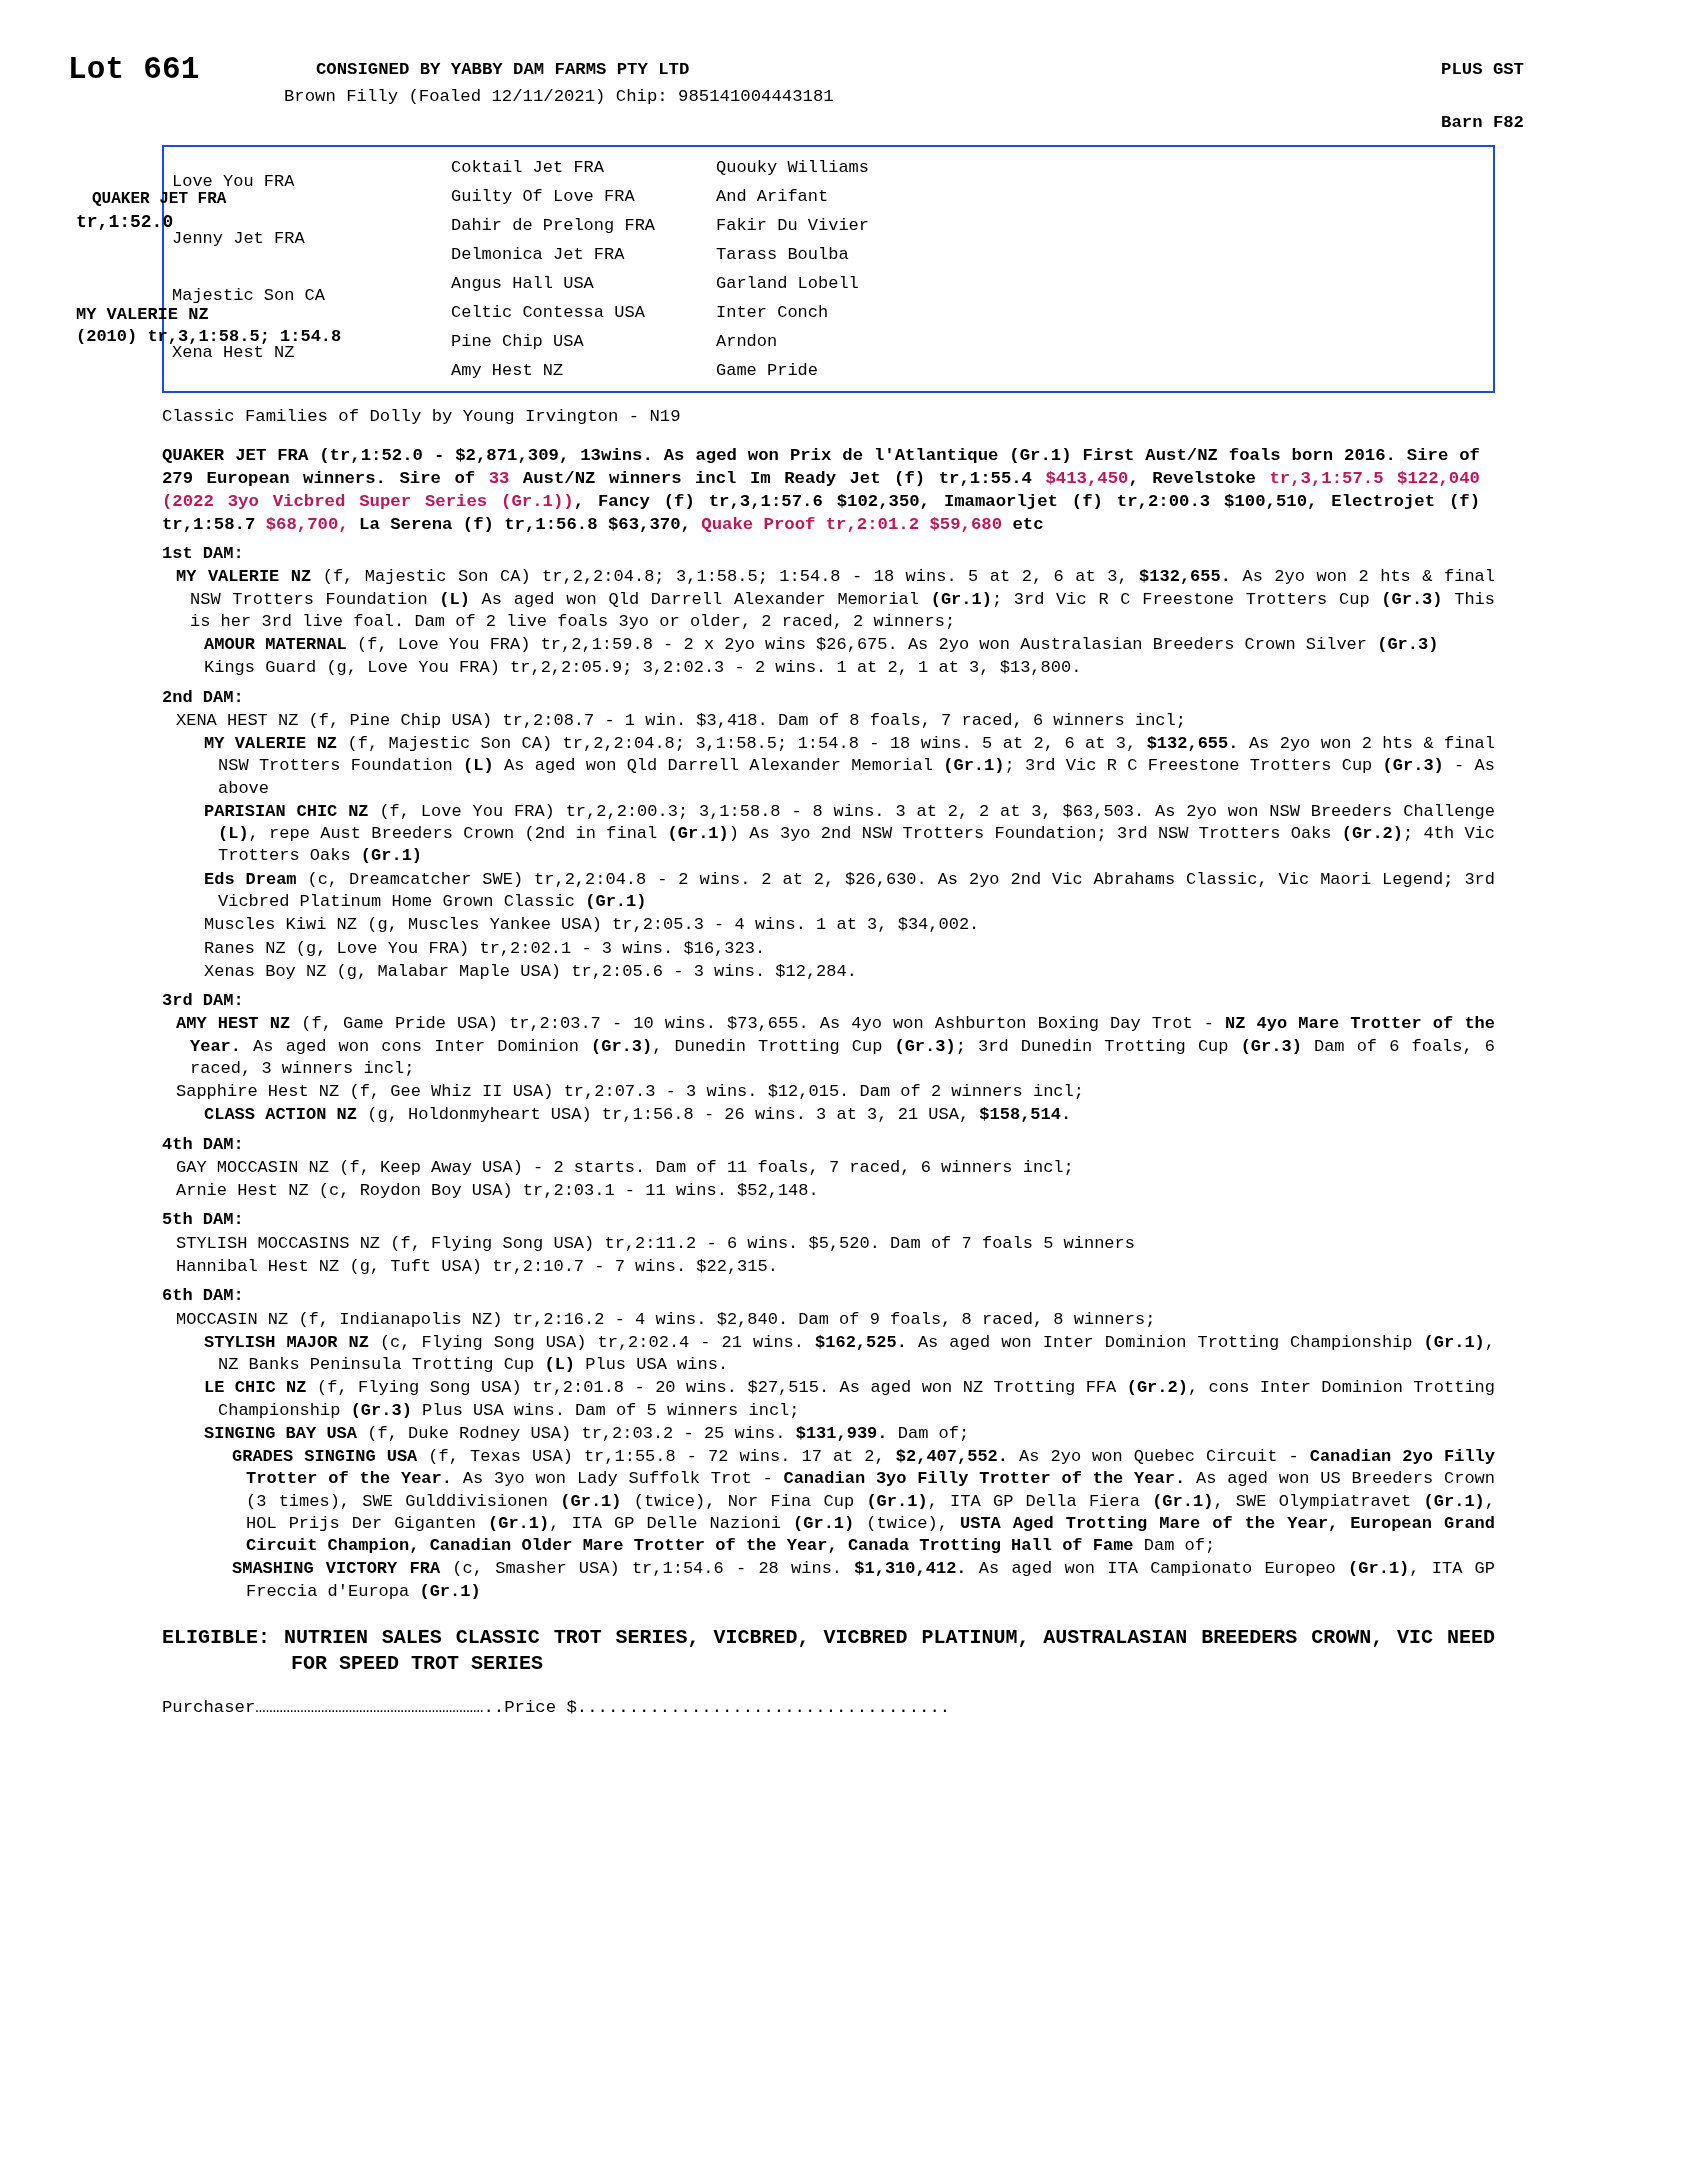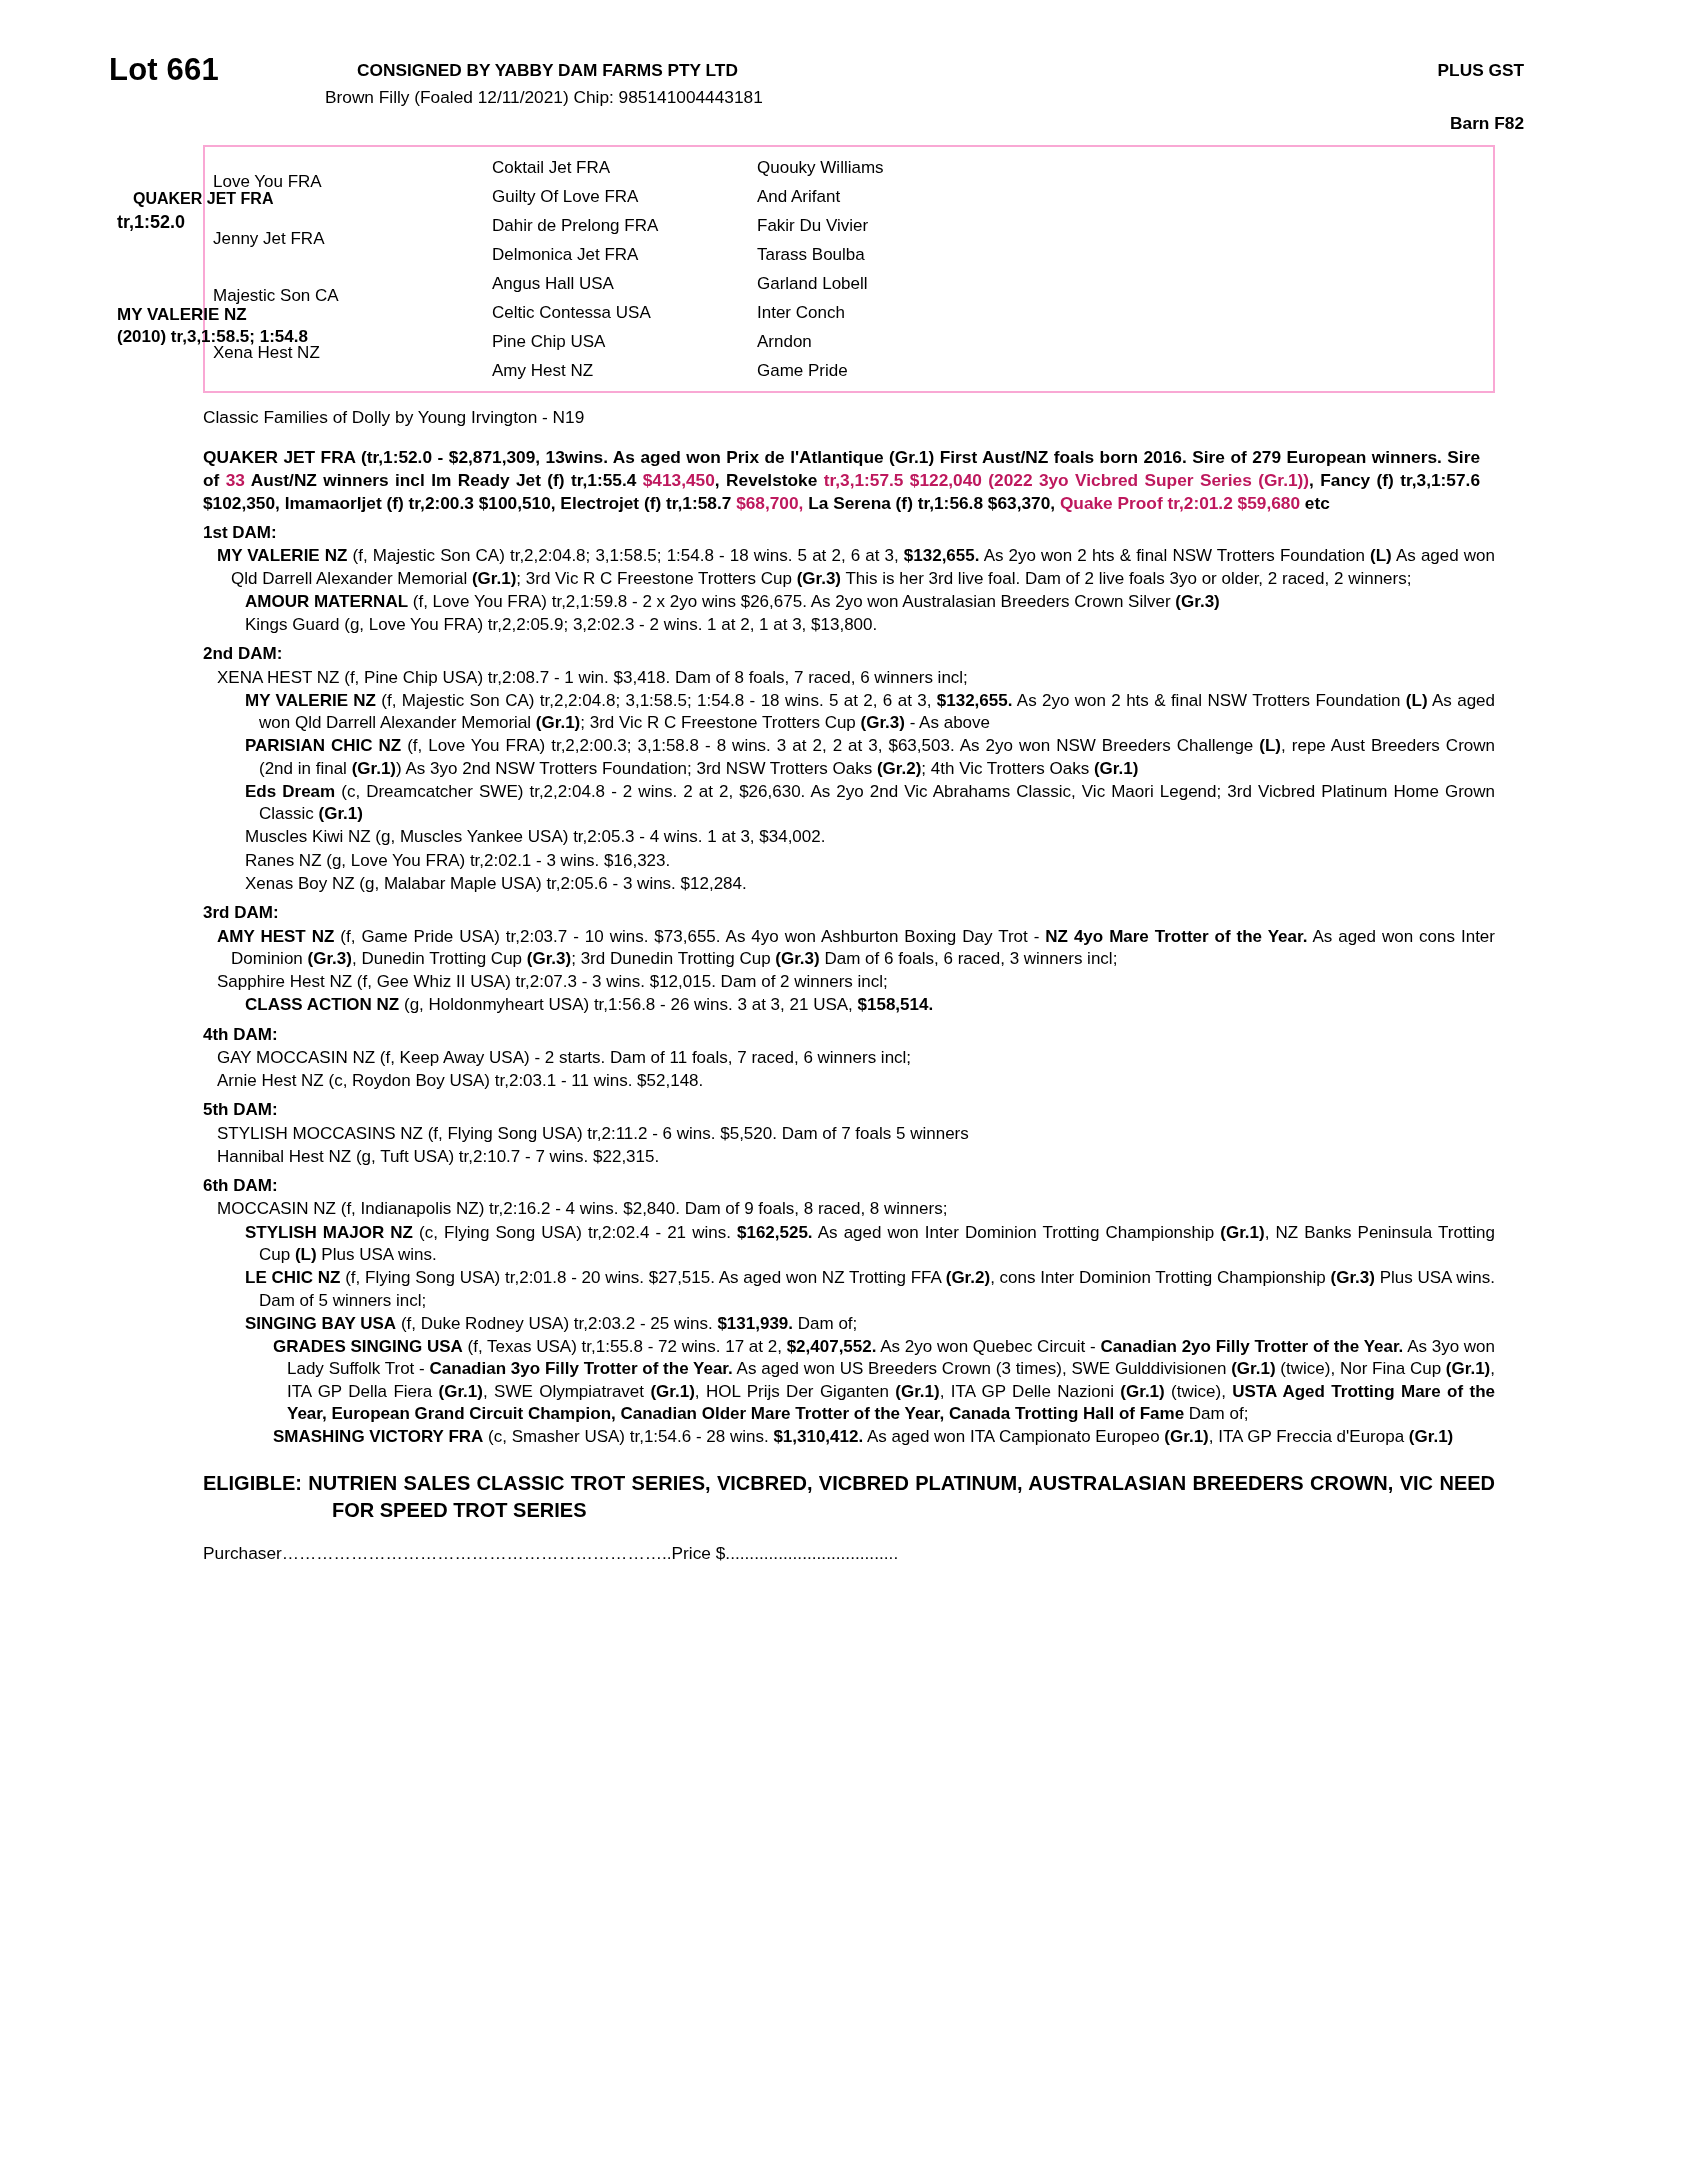--- a/index.html
+++ b/index.html
@@ -10,22 +10,23 @@
   body {
     width: 1683px;
     min-height: 2178px;
     font-family: "Liberation Sans", sans-serif;
     color: #000000;
   }
   .page {
     width: 1683px;
     min-height: 2178px;
     box-sizing: border-box;
-    padding: 44px 109px 40px 109px;
+    padding: 44px 109px 40px 68px;
     position: relative;
+    font-family: Liberation Mono, monospace;
   }
   
   .header {
     position: relative;
     height: 91px;
   }
   .lot-title {
     position: absolute;
     left: 0;
     top: 8px;
@@ -55,21 +56,21 @@
   }
   .barn {
     position: absolute;
     right: 50px;
     top: 69px;
     font-size: 17.3px;
     font-weight: bold;
   }
   
   .ped-box {
-    border: 2px solid #f9a8d4;
+    border: 2px solid #1d4ed8;
     margin: 10px 79px 0 94px;
     display: flex;
     font-size: 17px;
     line-height: 1.0;
   }
   .ped-col {
     box-sizing: border-box;
     padding: 6px 0 6px 0;
   }
   .col-sire {

